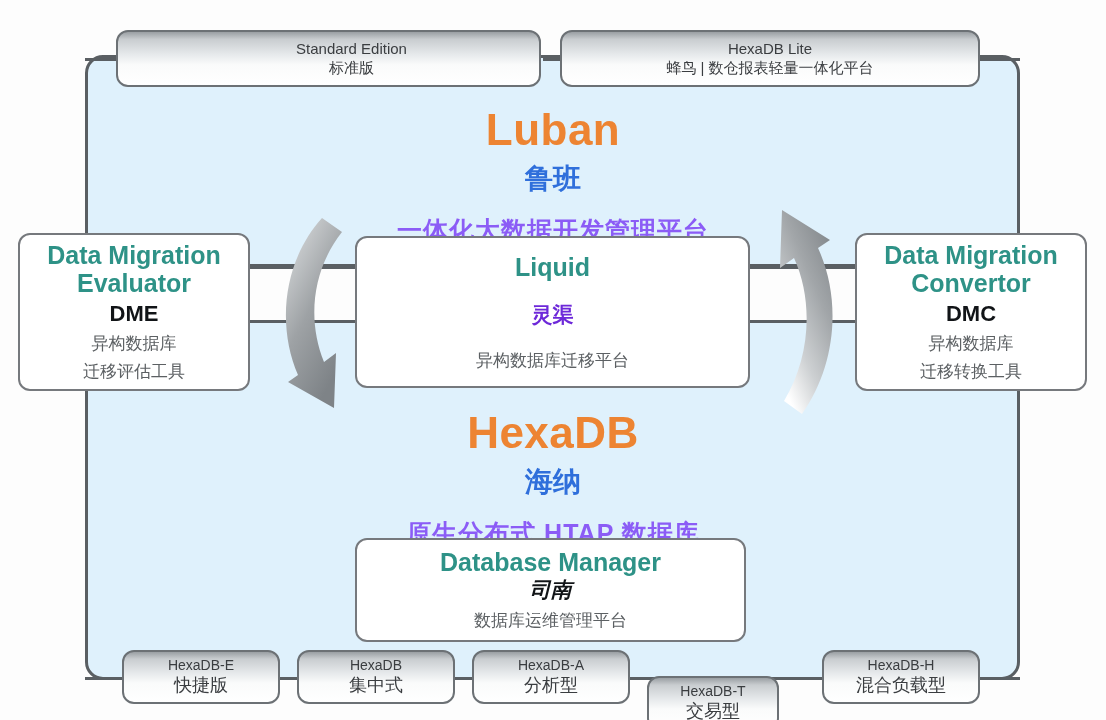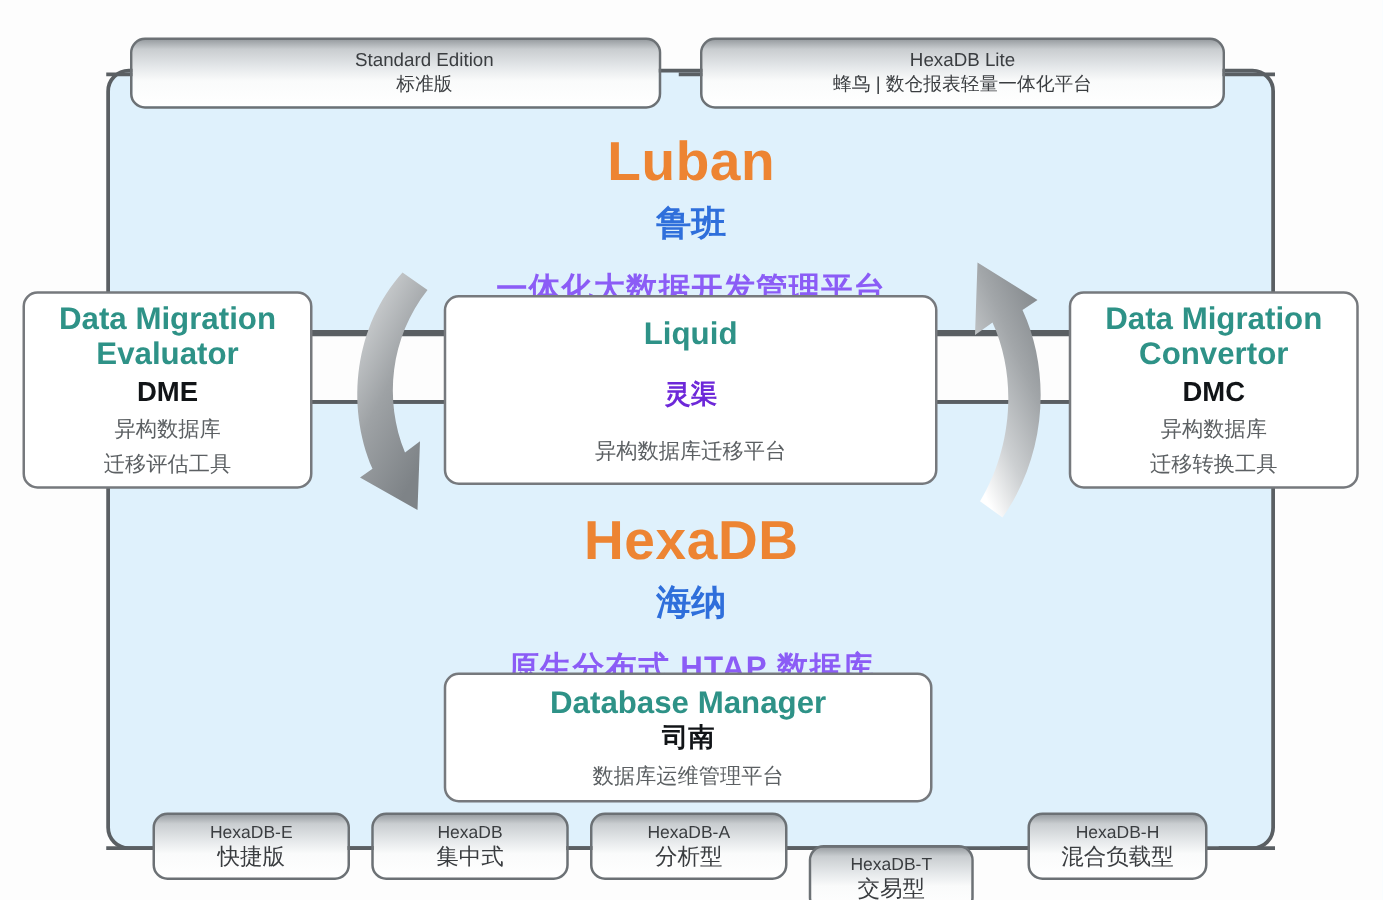--- a/index.html
+++ b/index.html
@@ -80,21 +80,21 @@
   .side .abbr { font-size: 22px; margin-top: 4px; }
   .side .cn { font-size: 17px; margin-top: 7px; }
 
   
   .center-card .en { font-size: 25px; }
   .center-card .cn-name { color: #6d28d9; font-weight: bold; font-size: 21px; margin-top: 20px; }
   .center-card .cn { font-size: 17px; margin-top: 22px; }
 
   
   .dbm .en { font-size: 25px; }
-  .dbm .cn-name { color: #111417; font-weight: bold; font-size: 21px; margin-top: 0; }
+  .dbm .cn-name { color: #111417; font-weight: bold; font-size: 21px; margin-top: 0; font-style: italic; }
   .dbm .cn { font-size: 17px; margin-top: 7px; text-align: center; }
 
   
   .headline { position: absolute; width: 100%; text-align: center; }
   .headline .brand {
     color: #ed8432; font-weight: bold; font-size: 44px; letter-spacing: 0.5px;
   }
   .headline .brand-cn {
     color: #2f6fdb; font-weight: bold; font-size: 28px; margin-top: 5px;
   }
@@ -126,21 +126,21 @@
   <div class="stub" style="left:543px; top:58px; width:20px; height:3px;"></div>
   <div class="stub" style="left:975px; top:58px; width:45px; height:3px;"></div>
 
   <div class="stub" style="left:85px;  top:677px; width:42px; height:3px;"></div>
   <div class="stub" style="left:275px; top:677px; width:30px; height:3px;"></div>
   <div class="stub" style="left:450px; top:677px; width:30px; height:3px;"></div>
   <div class="stub" style="left:626px; top:677px; width:30px; height:3px;"></div>
   <div class="stub" style="left:800px; top:677px; width:30px; height:3px;"></div>
   <div class="stub" style="left:975px; top:677px; width:45px; height:3px;"></div>
 
-  <div class="pill" style="left:104px; top:30px; width:425px; height:57px;padding-left:46px;">
+  <div class="pill" style="left:116px; top:30px; width:425px; height:57px;padding-left:46px;">
     <span class="en">Standard Edition</span>
     <span class="cn">标准版</span>
   </div>
 
   <div class="pill" style="left:560px; top:30px; width:420px; height:57px;">
     <span class="en">HexaDB Lite</span>
     <span class="cn">蜂鸟 | 数仓报表轻量一体化平台</span>
   </div>
 
   <div class="headline" style="top:105px; left:0;">
@@ -220,18 +220,18 @@
   <div class="pill small" style="left:472px; top:650px; width:158px; height:54px;">
     <span class="en">HexaDB-A</span>
     <span class="cn">分析型</span>
   </div>
 
   <div class="pill small" style="left:647px; top:676px; width:132px; height:54px;">
     <span class="en">HexaDB-T</span>
     <span class="cn">交易型</span>
   </div>
 
-  <div class="pill small" style="left:822px; top:650px; width:144px; height:54px;">
+  <div class="pill small" style="left:822px; top:650px; width:158px; height:54px;">
     <span class="en">HexaDB-H</span>
     <span class="cn">混合负载型</span>
   </div>
 
 </div>
 
 </body></html>

